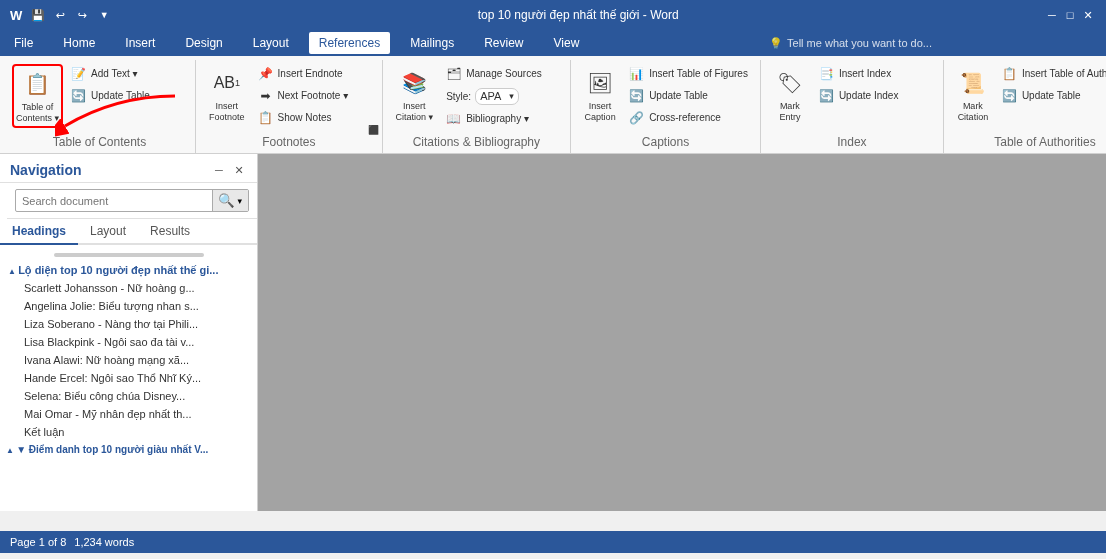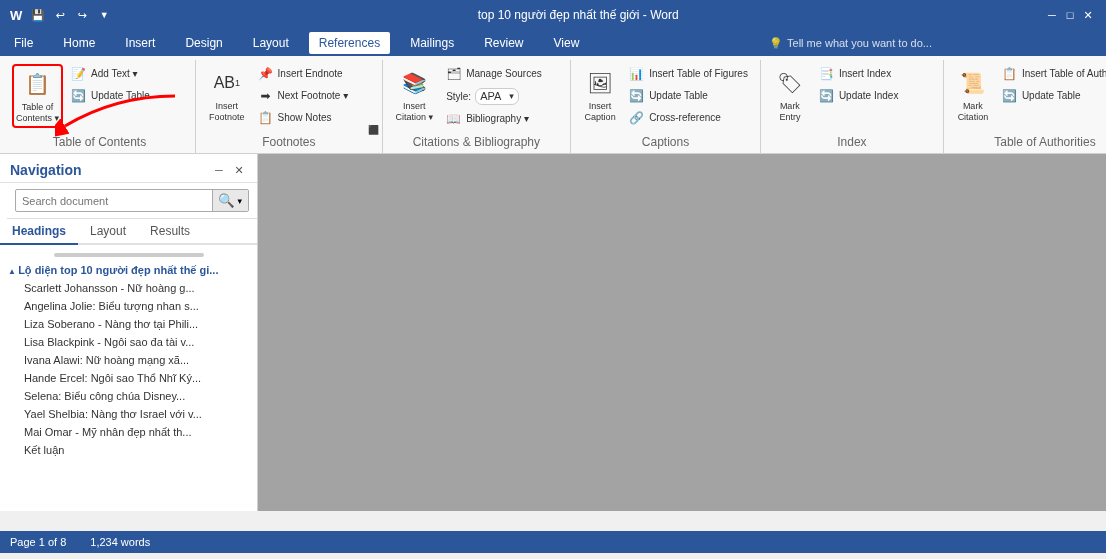--- a/index.html
+++ b/index.html
@@ -318,21 +318,21 @@
 
     
     .status-bar {
       height: 22px;
       background: #2b579a;
       display: flex;
       align-items: center;
       padding: 0 10px;
       color: white;
       font-size: 11px;
-      gap: 24px;
+      gap: 8px;
     }
   </style>
 </head>
 <body>
 
 <div>
 
   <div class="title-bar">
     <div class="title-bar-left">
       <span style="color:white;font-weight:bold;font-size:13px;">W</span>
@@ -557,23 +557,23 @@
         </div>
 
         <div class="nav-tree-item parent">Lộ diện top 10 người đẹp nhất thế gi...</div>
         <div class="nav-tree-item child">Scarlett Johansson - Nữ hoàng g...</div>
         <div class="nav-tree-item child">Angelina Jolie: Biểu tượng nhan s...</div>
         <div class="nav-tree-item child">Liza Soberano - Nàng thơ tại Phili...</div>
         <div class="nav-tree-item child">Lisa Blackpink - Ngôi sao đa tài v...</div>
         <div class="nav-tree-item child">Ivana Alawi: Nữ hoàng mạng xã...</div>
         <div class="nav-tree-item child">Hande Ercel: Ngôi sao Thổ Nhĩ Ký...</div>
         <div class="nav-tree-item child">Selena: Biểu công chúa Disney...</div>
-        <div class="nav-tree-item child">Yael Shelbia: Nàng thơ Israel với v...</div>
         <div class="nav-tree-item child">Mai Omar - Mỹ nhân đẹp nhất th...</div>
         <div class="nav-tree-item child">Kết luận</div>
+        <div class="nav-tree-item parent" style="font-size:10px; padding-left:6px;">▼ Điểm danh top 10 người giàu nhất V...</div>
       </div>
     </div>
 
     <div class="doc-area">
       <div class="doc-page doc-page-top"></div>
       <div class="doc-page doc-page-bottom"></div>
     </div>
 
   </div>
 

